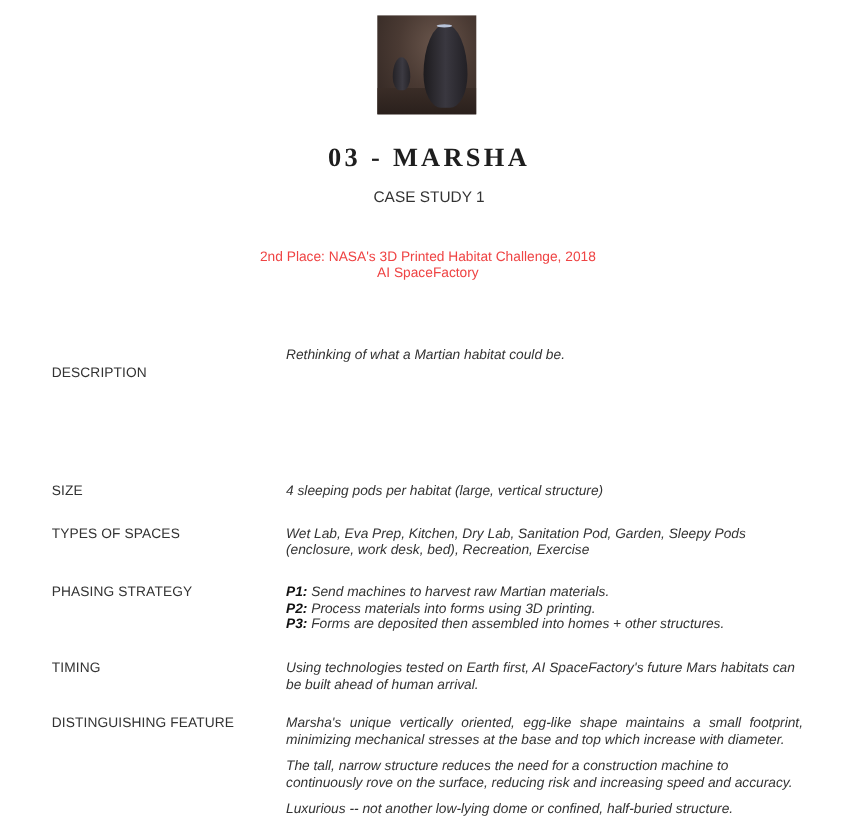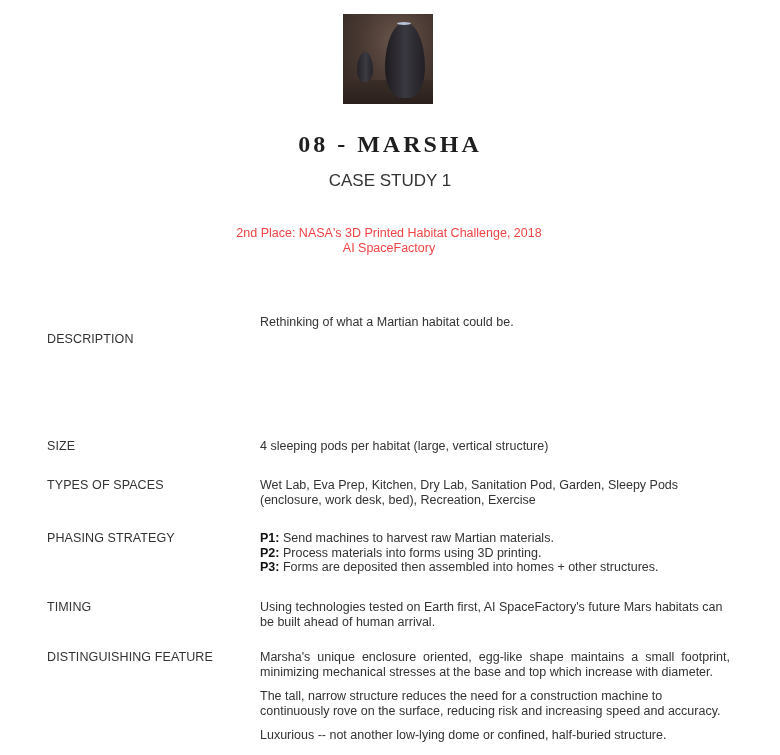--- a/index.html
+++ b/index.html
@@ -24,47 +24,47 @@
     border-radius: 50% 50% 40% 40% / 60% 60% 40% 40%;
     background: linear-gradient(90deg, #242226 0%, #3c3a42 55%, #252328 100%); }
 
   .title {
     position: absolute; left: 0; width: 780px; top: 131px; text-align: center;
     font-family: "Liberation Serif", "DejaVu Serif", serif; font-weight: bold;
     font-size: 24px; letter-spacing: 3px; color: #1e1e1e;
   }
   .subtitle {
     position: absolute; left: 0; width: 780px; top: 171px; text-align: center;
-    font-size: 17px; color: #333;
+    font-size: 14px; color: #333;
   }
   .award {
     position: absolute; left: 0; width: 778px; top: 226px; text-align: center;
     font-size: 12.5px; line-height: 15px; color: #ef4444;
   }
   .rows { position: absolute; left: 0; top: 0; width: 780px; }
   .label {
     position: absolute; left: 47px; font-size: 12.5px; color: #333; letter-spacing: 0.1px;
   }
   .value {
     position: absolute; left: 260px; width: 470px; font-size: 12.5px; line-height: 14.6px; color: #333;
   }
-  .value p { margin: 0; }
+  .value p { margin: 0; font-style: italic; }
   .justify { text-align: justify; text-align-last: left; }
   .value b { color: #111; }
 </style>
 </head>
 <body>
 
 <div class="hero">
   <div class="floor"></div>
   <div class="pod-small"></div>
   <div class="pod-big"></div>
 </div>
 
-<div class="title">08 - MARSHA</div>
+<div class="title">03 - MARSHA</div>
 <div class="subtitle">CASE STUDY 1</div>
 <div class="award">
   <div>2nd Place: NASA's 3D Printed Habitat Challenge, 2018</div>
   <div>AI SpaceFactory</div>
 </div>
 
 <div class="rows">
 
   <div class="label" style="top:332px">DESCRIPTION</div>
   <div class="value" style="top:315px">
@@ -88,17 +88,17 @@
     <p><b>P3:</b><span> Forms are deposited then assembled into homes + other structures.</span></p>
   </div>
 
   <div class="label" style="top:600px">TIMING</div>
   <div class="value" style="top:600px">
     <p>Using technologies tested on Earth first, AI SpaceFactory's future Mars habitats can be built ahead of human arrival.</p>
   </div>
 
   <div class="label" style="top:650px">DISTINGUISHING FEATURE</div>
   <div class="value" style="top:650px">
-    <p class="justify">Marsha's unique enclosure oriented, egg-like shape maintains a small footprint, minimizing mechanical stresses at the base and top which increase with diameter.</p>
+    <p class="justify">Marsha's unique vertically oriented, egg-like shape maintains a small footprint, minimizing mechanical stresses at the base and top which increase with diameter.</p>
     <p style="margin-top:10px">The tall, narrow structure reduces the need for a construction machine to continuously rove on the surface, reducing risk and increasing speed and accuracy.</p>
     <p style="margin-top:10px">Luxurious -- not another low-lying dome or confined, half-buried structure.</p>
   </div>
 </div>
 
 </body></html>

